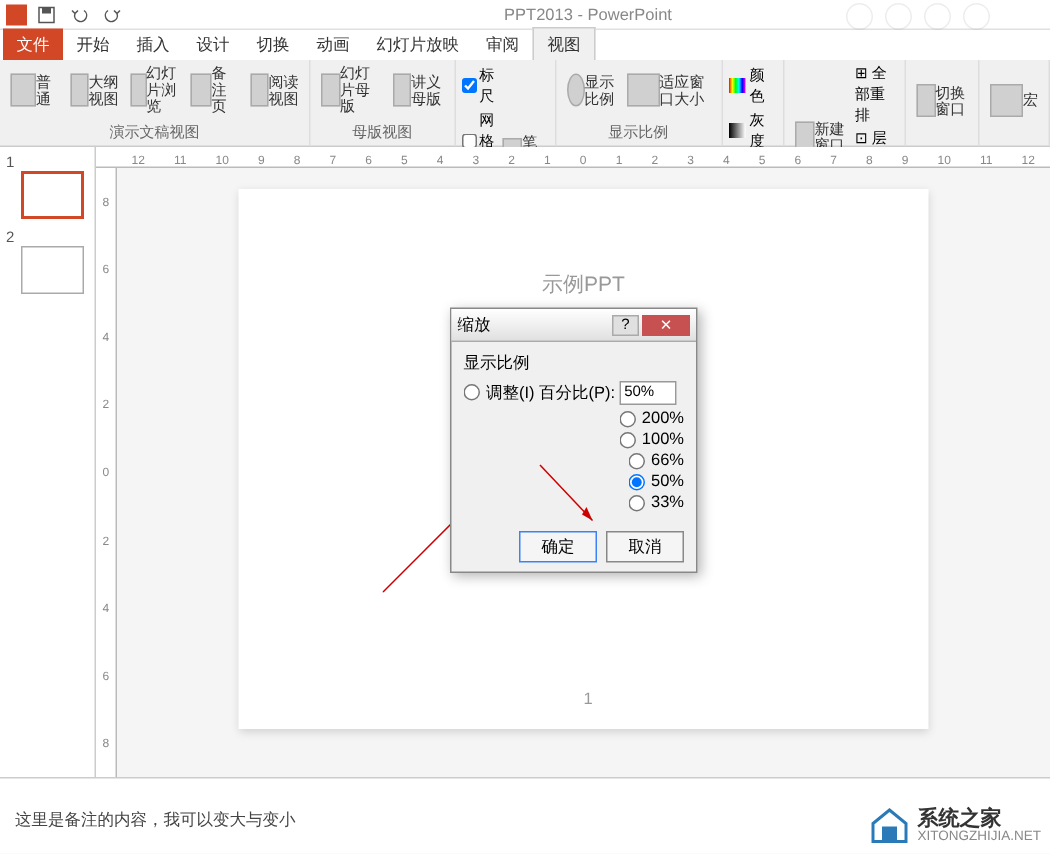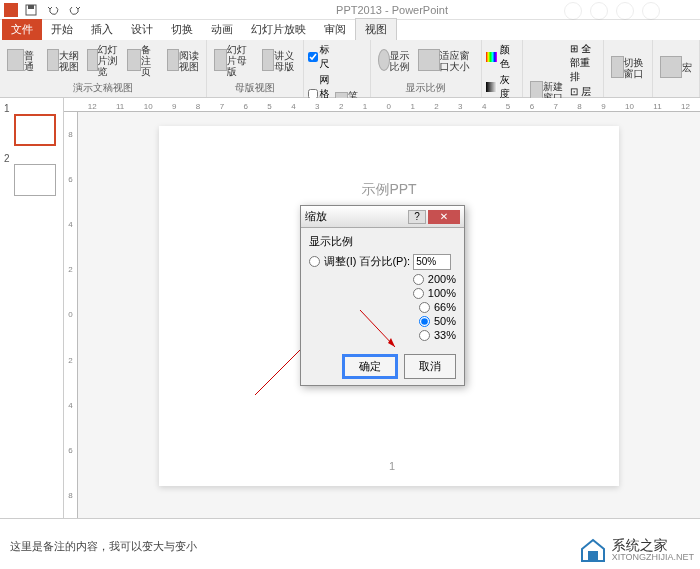--- a/index.html
+++ b/index.html
@@ -52,28 +52,28 @@
     .dlg-close { width: 32px; height: 14px; background: #c75050; color: #fff; font-size: 10px; display: flex; align-items: center; justify-content: center; cursor: pointer; }
     .dlg-help { width: 18px; height: 14px; background: #e0e0e0; border: 1px solid #aaa; font-size: 10px; display: flex; align-items: center; justify-content: center; cursor: pointer; }
     .dialog-body { padding: 6px 8px; }
     .dialog-group-label { font-size: 11px; margin-bottom: 4px; }
     .radio-row { display: flex; align-items: center; gap: 4px; font-size: 11px; padding: 1px 0; justify-content: flex-end; }
     .radio-row input { width: 11px; height: 11px; }
     .pct-row { display: flex; align-items: center; gap: 3px; margin-bottom: 2px; }
     .pct-input { width: 38px; height: 16px; font-size: 10px; border: 1px solid #999; padding: 0 2px; }
     .dialog-btns { display: flex; justify-content: flex-end; gap: 6px; padding: 6px 8px; }
     .dlg-btn { padding: 2px 14px; font-size: 11px; border: 1px solid #888; background: #f5f5f5; cursor: pointer; }
-    .dlg-btn.primary { border: 3px solid #3b82f6; }
+    .dlg-btn.primary { border: 1px solid #3b82f6; }
     
     .arrow1 { position: absolute; left: 255px; top: 315px; width: 90px; height: 80px; z-index: 99; pointer-events: none; }
     .arrow2 { position: absolute; left: 355px; top: 305px; width: 50px; height: 50px; z-index: 101; pointer-events: none; }
     
     .watermark { position: absolute; right: 6px; bottom: 6px; display: flex; align-items: center; gap: 4px; z-index: 200; }
     .wm-icon { width: 30px; height: 26px; }
-    .wm-text { font-size: 14px; font-weight: normal; color: #333; line-height: 14px; }
+    .wm-text { font-size: 14px; font-weight: bold; color: #333; line-height: 14px; }
     .wm-sub { font-size: 9px; color: #888; }
     
     .deco-circles { position: absolute; top: 2px; right: 40px; display: flex; gap: 8px; opacity: 0.15; }
     .deco-circles span { width: 18px; height: 18px; border: 1px solid #888; border-radius: 50%; }
   </style>
 </head>
 <body>
 
 <div class="titlebar">
   <div class="titlebar-left">

